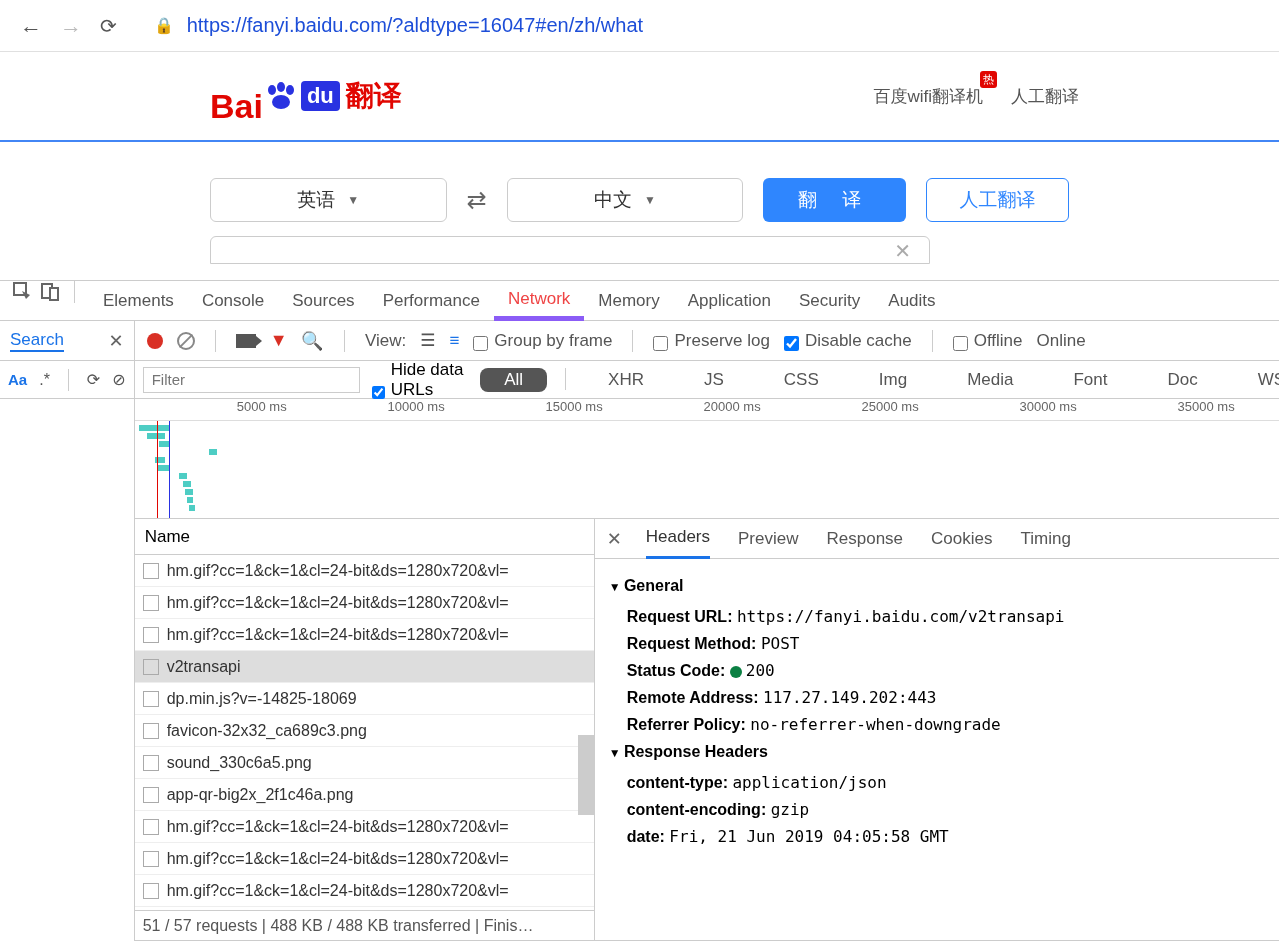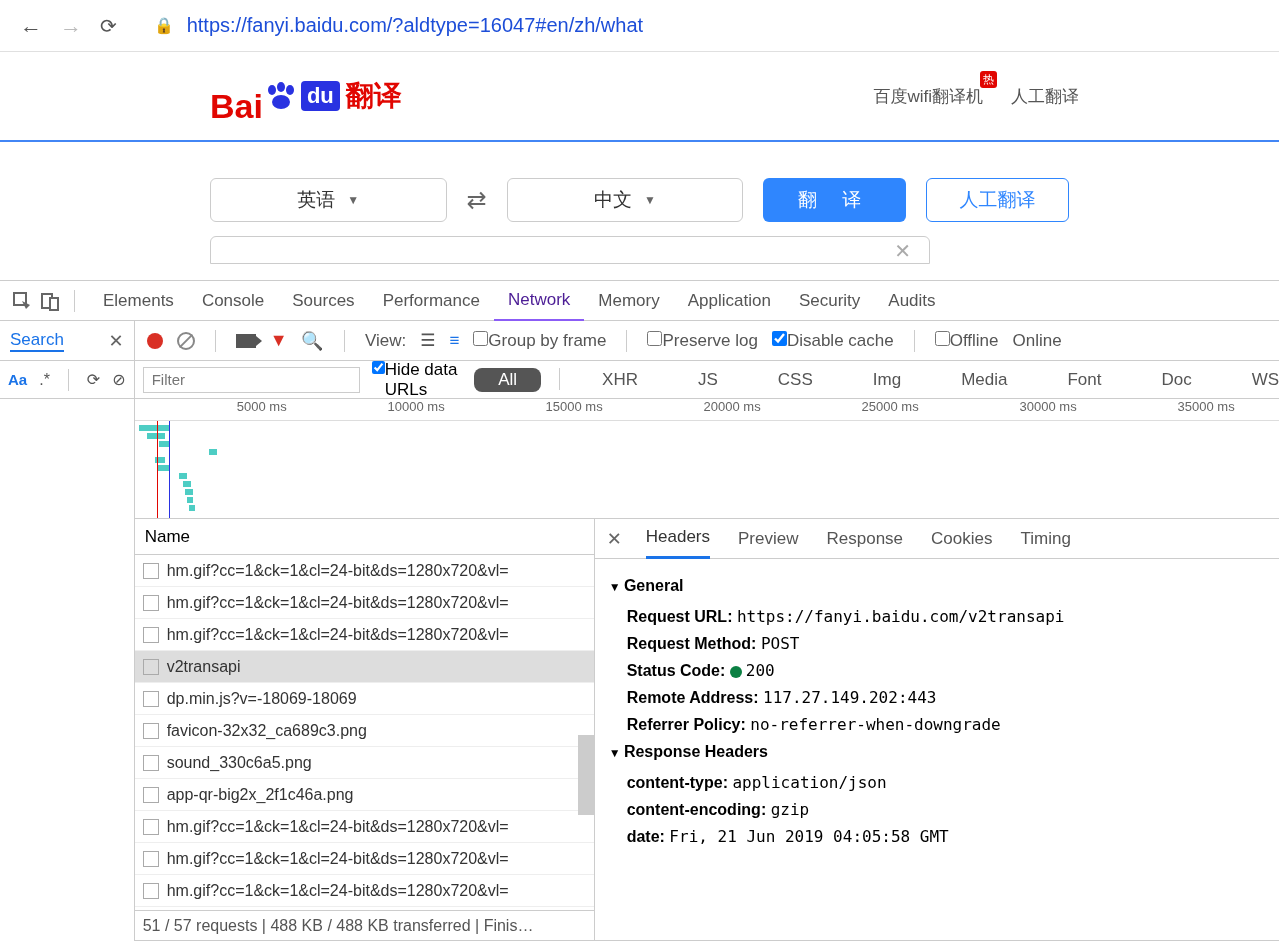--- a/index.html
+++ b/index.html
@@ -31,39 +31,39 @@
 .swap-icon { font-size: 24px; color: #666; cursor: pointer; }
 .trans-btn { width: 160px; height: 44px; background: #2f86fe; color: #fff; border: none; border-radius: 6px; font-size: 19px; letter-spacing: 10px; cursor: pointer; }
 .human-btn { width: 160px; height: 44px; background: #fff; color: #2f86fe; border: 1px solid #2f86fe; border-radius: 6px; font-size: 19px; cursor: pointer; }
 .text-area-row { padding: 14px 210px 0; display: flex; gap: 14px; }
 .text-input { width: 720px; height: 28px; border: 1px solid #ccc; border-top-left-radius: 6px; border-top-right-radius: 6px; position: relative; }
 .clear-x { position: absolute; right: 18px; top: 2px; font-size: 20px; color: #aaa; }
 .result-box { flex: 1; height: 28px; font-size: 22px; color: #333; padding-left: 10px; overflow: hidden; }
 
 
 .devtools { position: absolute; top: 280px; left: 0; right: 0; bottom: 0; border-top: 1px solid #ccc; background: #fff; display: flex; flex-direction: column; }
-.dt-tabs { height: 40px; border-bottom: 1px solid #ccc; display: flex; align-items: center; padding: 0 12px; gap: 8px; }
+.dt-tabs { height: 40px; border-bottom: 1px solid #ccc; display: flex; padding: 0 12px; gap: 8px; }
 .dt-tool-icon { width: 20px; height: 20px; color: #666; cursor: pointer; }
 .dt-sep { width: 1px; height: 22px; background: #ccc; margin: 0 6px; }
 .dt-tab { padding: 0 14px; font-size: 17px; color: #555; height: 40px; display: flex; align-items: center; cursor: pointer; }
-.dt-tab.active { color: #4c1d95; border-bottom: 2px solid #8b5cf6; }
+.dt-tab.active { color: #ef4444; border-bottom: 5px solid #8b5cf6; }
 
 .dt-body { flex: 1; display: flex; overflow: hidden; }
 .search-panel { width: 150px; border-right: 1px solid #ccc; display: flex; flex-direction: column; }
 .search-head { height: 40px; display: flex; align-items: center; justify-content: space-between; padding: 0 10px; border-bottom: 1px solid #ccc; }
 .search-head span:first-child { color: #1a73e8; font-size: 17px; border-bottom: 2px solid #1a73e8; padding-bottom: 0; }
 .search-tools { height: 38px; display: flex; align-items: center; gap: 12px; padding: 0 8px; border-bottom: 1px solid #ccc; }
 .aa-btn { color: #1a73e8; font-weight: bold; font-size: 15px; }
 
 .network-panel { flex: 1; display: flex; flex-direction: column; }
 .net-toolbar { height: 40px; display: flex; align-items: center; padding: 0 12px; gap: 14px; border-bottom: 1px solid #ccc; font-size: 17px; color: #555; }
 .record-dot { width: 16px; height: 16px; background: #d93025; border-radius: 50%; }
 .clear-icon { width: 18px; height: 18px; border: 2px solid #888; border-radius: 50%; position: relative; }
 .clear-icon::after { content: ''; position: absolute; width: 18px; height: 2px; background: #888; transform: rotate(-45deg); top: 6px; left: -2px; }
-.cb { display: flex; align-items: flex-start; }
+.cb { display: flex; align-items: flex-end; gap: 6px; }
 .cb input { width: 15px; height: 15px; }
 
 .filter-bar { height: 38px; display: flex; align-items: center; padding: 0 8px; gap: 12px; border-bottom: 1px solid #ccc; font-size: 17px; }
 .filter-input { width: 250px; height: 26px; border: 1px solid #ccc; padding: 0 8px; font-size: 15px; }
 .filter-pill { padding: 2px 24px; border-radius: 8px; cursor: pointer; color: #555; }
 .filter-pill.active { background: #555; color: #fff; }
 
 .timeline { height: 120px; border-bottom: 1px solid #ccc; position: relative; }
 .timeline-ruler { height: 22px; border-bottom: 1px solid #ddd; display: flex; font-size: 13px; color: #666; }
 .ruler-tick { width: 158px; text-align: right; padding-right: 6px; }
@@ -289,21 +289,21 @@
               <div class="req-row">
                 <span class="req-icon"></span>
                 <span>hm.gif?cc=1&amp;ck=1&amp;cl=24-bit&amp;ds=1280x720&amp;vl=</span>
               </div>
               <div class="req-row selected">
                 <span class="req-icon"></span>
                 <span>v2transapi</span>
               </div>
               <div class="req-row">
                 <span class="req-icon"></span>
-                <span>dp.min.js?v=-18069-18069</span>
+                <span>dp.min.js?v=-14825-18069</span>
               </div>
               <div class="req-row">
                 <span class="req-icon"></span>
                 <span>favicon-32x32_ca689c3.png</span>
               </div>
               <div class="req-row">
                 <span class="req-icon"></span>
                 <span>sound_330c6a5.png</span>
               </div>
               <div class="req-row">

